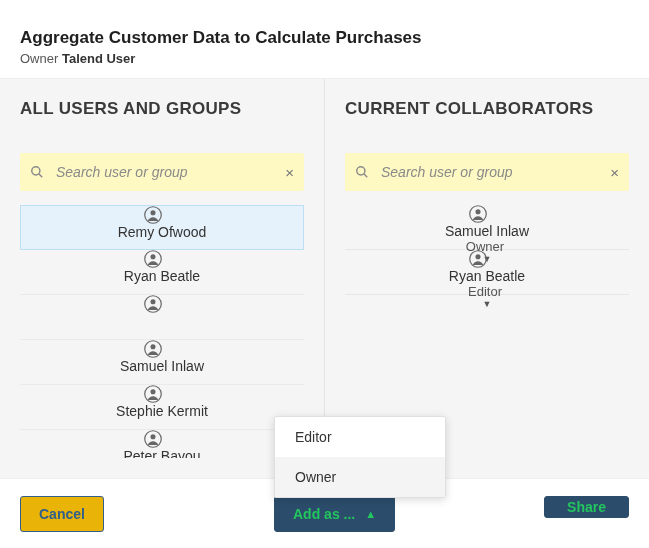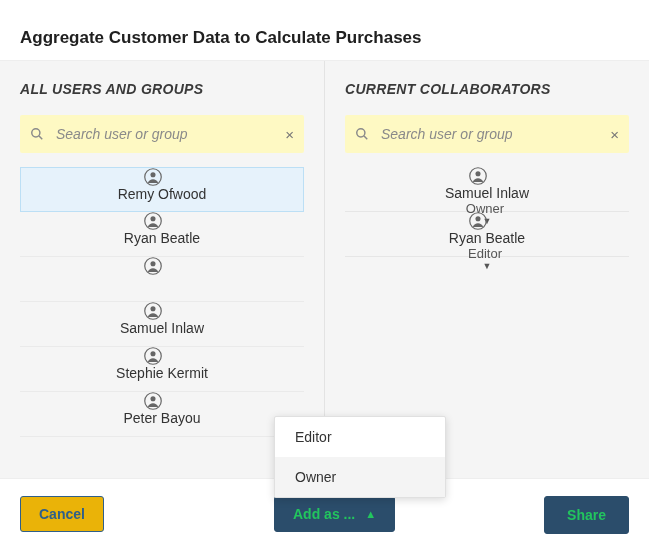--- a/index.html
+++ b/index.html
@@ -5,21 +5,21 @@
   * { box-sizing: border-box; margin: 0; padding: 0; }
   html, body { width: 649px; height: 548px; font-family: -apple-system, BlinkMacSystemFont, "Segoe UI", Arial, sans-serif; background: #fff; color: #333; }
   .modal { width: 649px; height: 548px; display: flex; flex-direction: column; }
   .header { padding: 28px 16px 12px 20px; }
   .title { font-size: 17px; font-weight: 700; color: #202020; }
   .ownerline { font-size: 13px; color: #555; margin-top: 3px; }
   .ownerline .owner-name { font-weight: 700; color: #333; }
   .body { flex: 1; display: flex; background: #f5f5f5; border-top: 1px solid #eee; overflow: hidden; }
   .col { flex: 1; padding: 20px; display: flex; flex-direction: column; min-width: 0; }
   .col-left { border-right: 1px solid #e3e3e3; }
-  .col-title { font-size: 14px; font-weight: 700; letter-spacing: .3px; color: #3a3a3a; margin-bottom: 18px; font-style: italic; }
+  .col-title { font-size: 17px; font-weight: 700; letter-spacing: .3px; color: #3a3a3a; margin-bottom: 34px; }
   .search { position: relative; background: #fef9c3; border-radius: 2px; height: 38px; display: flex; align-items: center; padding: 0 34px 0 36px; margin-bottom: 14px; }
   .search .s-icon { position: absolute; left: 10px; top: 50%; transform: translateY(-50%); color: #888; display:flex; align-items:center; }
   .search .clear { position: absolute; right: 10px; top: 50%; transform: translateY(-50%); color: #777; cursor: pointer; font-size: 15px; line-height:1; }
   .search input { border: 0; background: transparent; width: 100%; font-size: 14px; font-style: italic; color: #666; outline: none; }
   .search input::placeholder { color: #8a8a8a; font-style: italic; }
   .list-wrap { position: relative; flex: 1; }
   .user-list { position:absolute; inset:0; overflow-y: auto; }
   .user-list::-webkit-scrollbar { width: 10px; }
   .user-list::-webkit-scrollbar-track { background: transparent; }
   .user-list::-webkit-scrollbar-thumb { background: #b8b8b8; }
@@ -30,33 +30,37 @@
   .user-name { font-size: 14px; color: #333; flex:1; }
   .collab-list .user-item { background: transparent; border-bottom: 1px solid #e6e6e6; cursor: default; }
   .role { font-size: 13px; color: #555; margin-right: 4px; }
   .caret { font-size: 9px; color: #555; }
   .footer { height: 70px; background: #fff; border-top: 1px solid #eee; display:flex; align-items:center; padding: 0 20px; position:relative; }
   .btn { height: 36px; padding: 0 18px; border-radius: 3px; font-size: 14px; font-weight: 600; display:inline-flex; align-items:center; justify-content:center; cursor:pointer; }
   .btn-cancel { background:#eab308; border:1px solid #2f5f8a; color:#2f5f8a; }
   .btn-primary { background:#2b4d6b; border:1px solid #2b4d6b; color:#22c55e; }
   .btn-add { margin-left: auto; position:absolute; left: 274px; top: 17px; }
   .btn-add .chev { margin-left: 10px; font-size: 11px; }
-  .btn-share { position:absolute; right:20px; top:17px; padding: 0 22px; height:38px; }
+  .btn-share { position:absolute; right:20px; top:17px; padding: 0 22px; height:22px; }
   .dropdown { position: absolute; left: 274px; bottom: 50px; width: 172px; background: #fff; border: 1px solid #e0e0e0; border-radius: 2px; box-shadow: 0 2px 8px rgba(0,0,0,.15); overflow:hidden; z-index: 50; }
   .dropdown-item { height: 40px; display:flex; align-items:center; padding: 0 20px; font-size: 14px; color:#333; cursor:pointer; }
   .dropdown-item.hover { background:#f4f4f4; }
   .rel { position: relative; }
 </style>
 </head>
 <body>
 
 <div class="modal">
 
   <div class="header">
     <div class="title">Aggregate Customer Data to Calculate Purchases</div>
+    <div class="ownerline">
+      <span>Owner</span>
+      <span class="owner-name">Talend User</span>
+    </div>
   </div>
 
   <div class="body">
 
     <div class="col col-left">
       <div class="col-title">ALL USERS AND GROUPS</div>
       <div class="search">
         <span class="s-icon">
           <svg width="14" height="14" viewBox="0 0 24 24" fill="none" stroke="#8a8a8a" stroke-width="2.5">
               <circle cx="10" cy="10" r="7"></circle>

